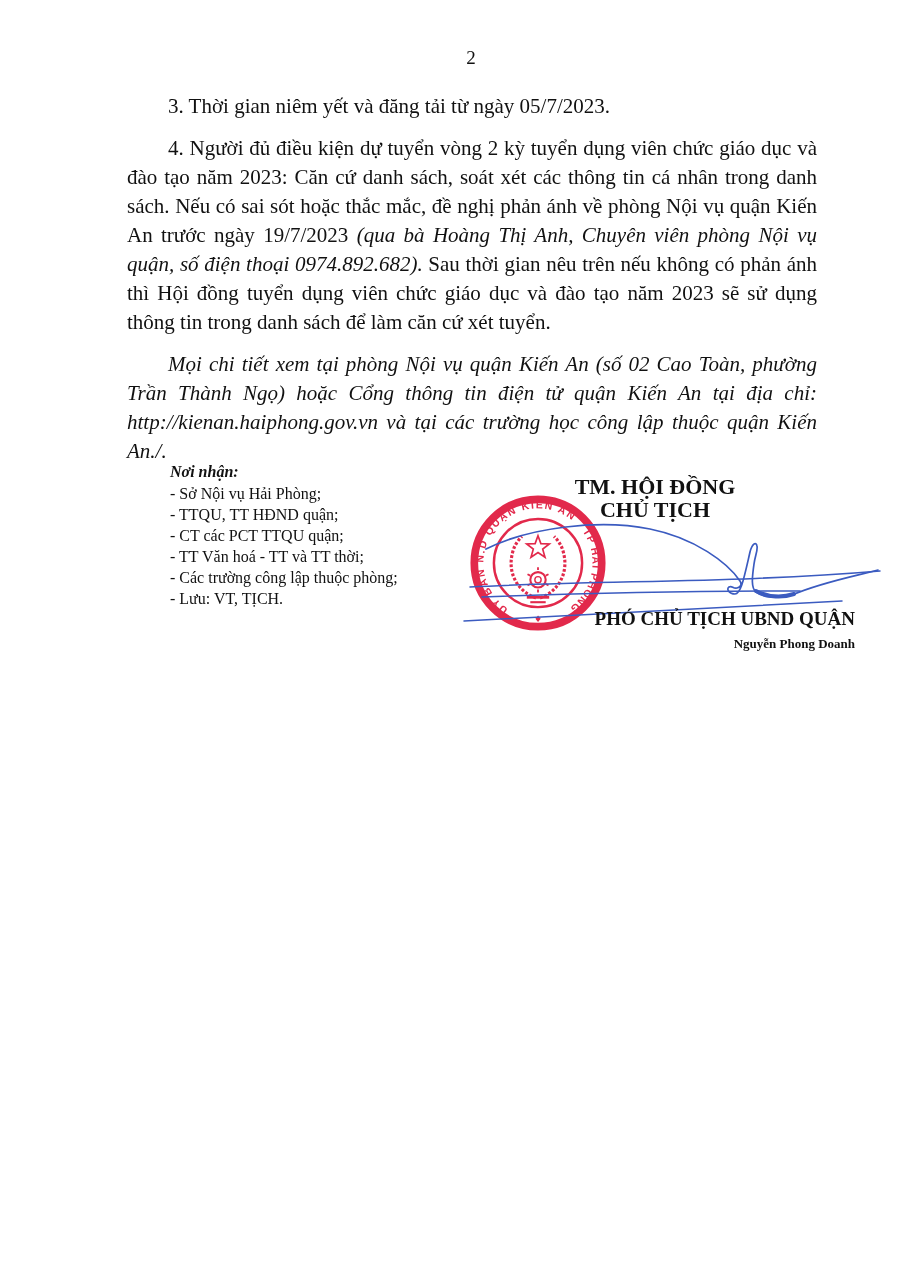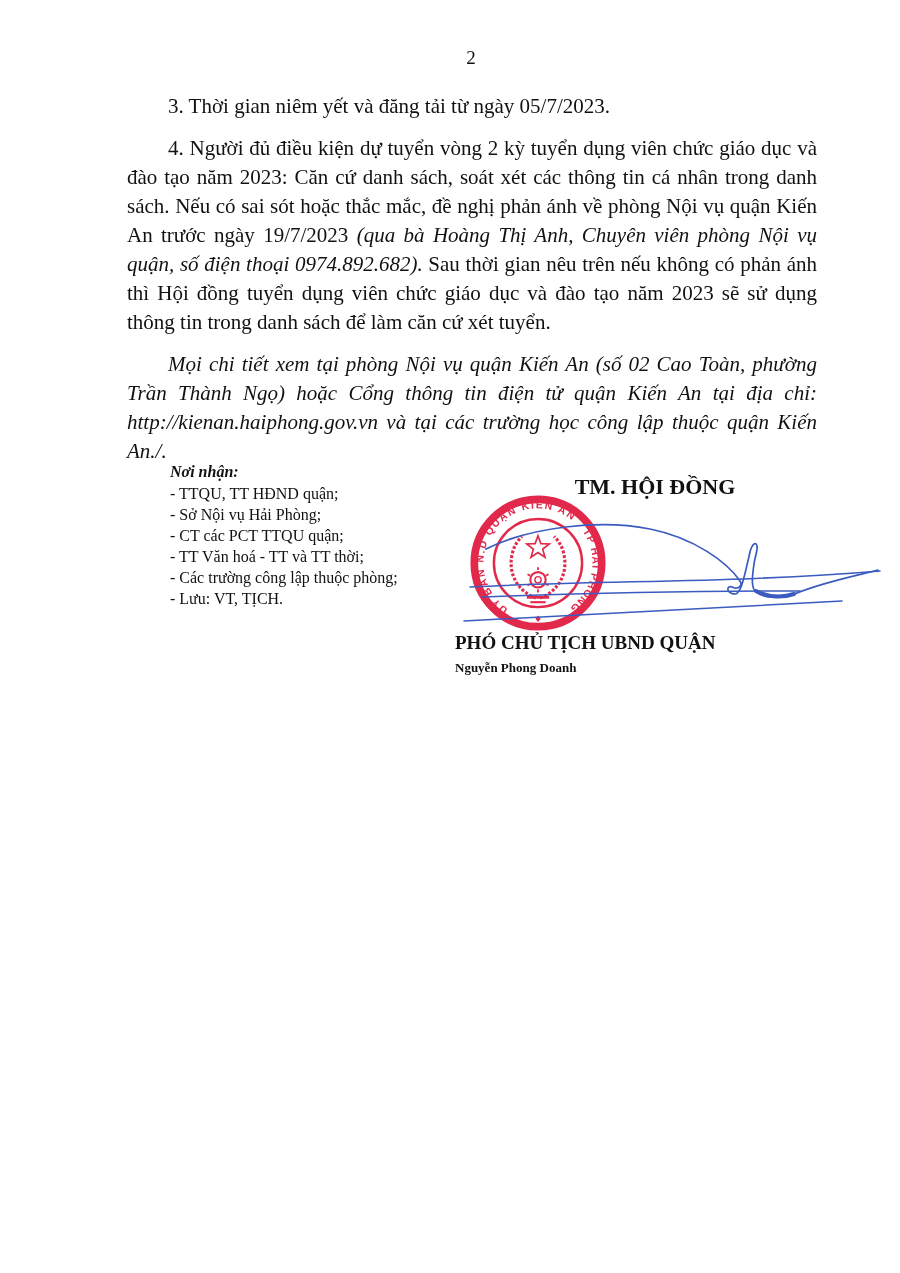--- a/index.html
+++ b/index.html
@@ -48,24 +48,24 @@
     left: 500px;
     width: 310px;
     text-align: center;
     font-weight: bold;
     font-size: 22px;
     line-height: 23px;
     margin-top: 12px;
   }
   .signer {
     position: absolute;
-    top: 630px;
+    top: 606px;
     left: 455px;
     width: 400px;
-    text-align: left;
+    text-align: right;
     font-weight: bold;
   }
   .signer .signer-title { font-size: 19px; line-height: 25px; }
   .signer .signer-name { font-size: 13px; line-height: 25px; }
   .seal-svg {
     position: absolute;
     left: 468px;
     top: 493px;
     width: 140px;
     height: 140px;
@@ -86,30 +86,31 @@
   <div class="page-number">2</div>
 
   <div class="body-copy">
     <p><span>3. Thời gian niêm yết và đăng tải từ ngày 05/7/2023.</span></p>
     <p><span>4. Người đủ điều kiện dự tuyển vòng 2 kỳ tuyển dụng viên chức giáo dục và đào tạo năm 2023: Căn cứ danh sách, soát xét các thông tin cá nhân trong danh sách. Nếu có sai sót hoặc thắc mắc, đề nghị phản ánh về phòng Nội vụ quận Kiến An trước ngày 19/7/2023 </span><span class="italic-run">(qua bà Hoàng Thị Anh, Chuyên viên phòng Nội vụ quận, số điện thoại 0974.892.682).</span><span> Sau thời gian nêu trên nếu không có phản ánh thì Hội đồng tuyển dụng viên chức giáo dục và đào tạo năm 2023 sẽ sử dụng thông tin trong danh sách để làm căn cứ xét tuyển.</span></p>
     <p class="detail"><span>Mọi chi tiết xem tại phòng Nội vụ quận Kiến An (số 02 Cao Toàn, phường Trần Thành Ngọ) hoặc Cổng thông tin điện tử quận Kiến An tại địa chỉ: http://kienan.haiphong.gov.vn và tại các trường học công lập thuộc quận Kiến An./.</span></p>
   </div>
 
   <div class="recipients">
     <div class="title">Nơi nhận:</div>
+    <div>- Sở Nội vụ Hải Phòng;</div>
     <div>- TTQU, TT HĐND quận;</div>
-    <div>- Sở Nội vụ Hải Phòng;</div>
     <div>- CT các PCT TTQU quận;</div>
     <div>- TT Văn hoá - TT và TT thời;</div>
     <div>- Các trường công lập thuộc phòng;</div>
     <div>- Lưu: VT, TỊCH.</div>
   </div>
 
   <div class="authority">
     <div>TM. HỘI ĐỒNG</div>
+    <div>CHỦ TỊCH</div>
   </div>
 
   <svg class="seal-svg" viewBox="0 0 200 200" aria-hidden="true">
     <g stroke="#e2294b" fill="none">
       <circle cx="100" cy="100" r="91" stroke-width="11"></circle>
       <circle cx="100" cy="100" r="63" stroke-width="3.5"></circle>
     </g>
     <defs>
       <path id="sealTextPath" d="M 61,167.5 A 78 78 0 1 1 139,167.5" fill="none"></path>
     </defs>

